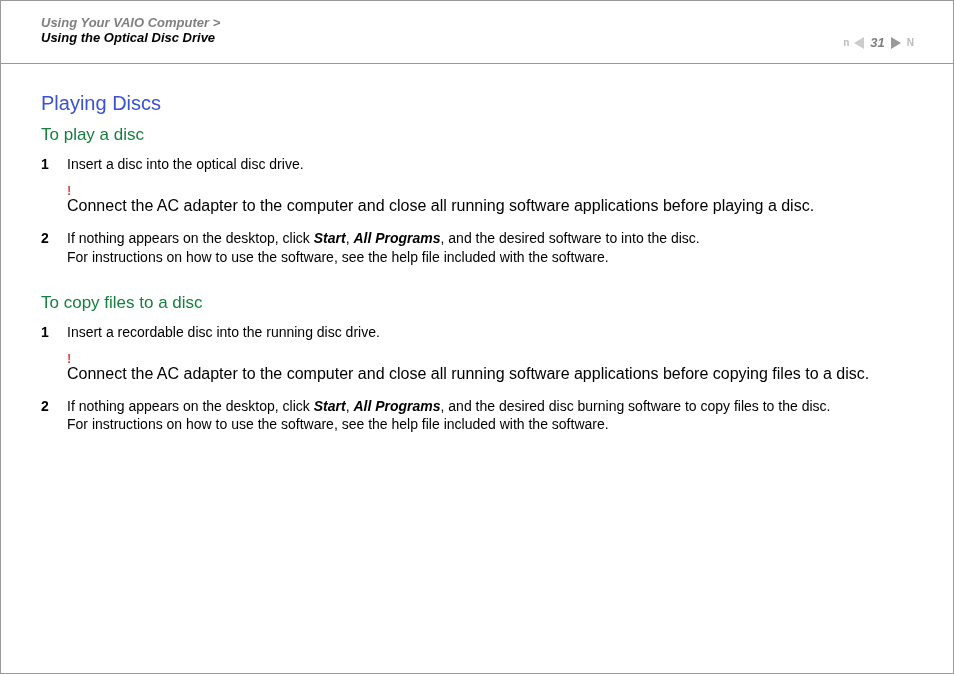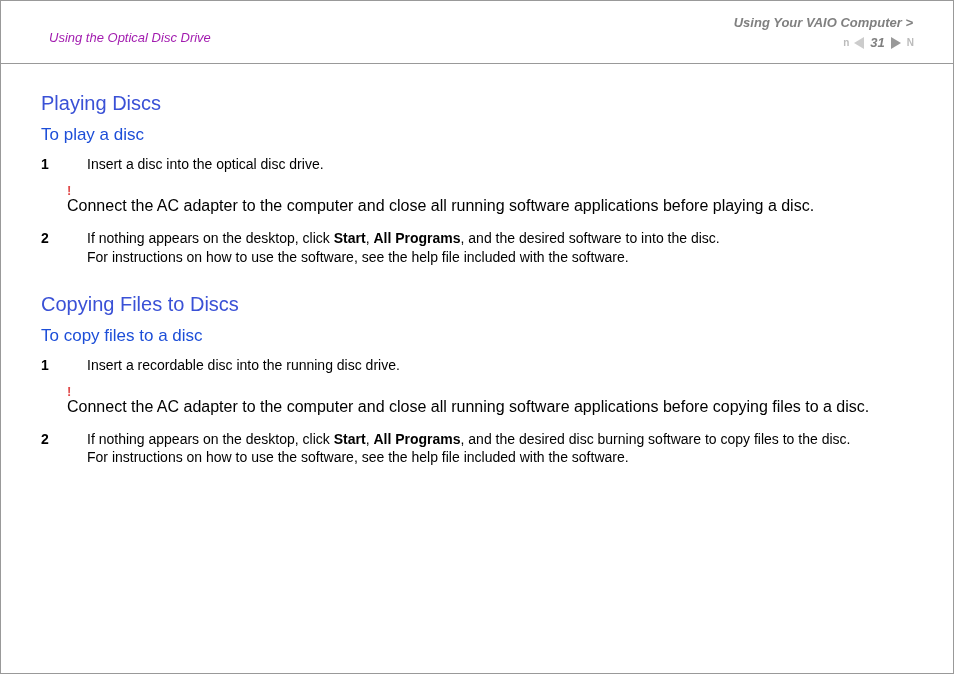--- a/index.html
+++ b/index.html
@@ -21,28 +21,26 @@
   .header {
     position: relative;
     padding: 14px 40px 18px 40px;
     border-bottom: 1px solid #999;
   }
   .breadcrumb-line1 {
     font-size: 13px;
     font-weight: bold;
     font-style: italic;
     color: #808080;
-    text-align: right;
   }
   .breadcrumb-line2 {
     font-size: 13px;
-    font-weight: normal;
+    font-weight: bold;
     font-style: italic;
-    color: #a21caf;
-    margin-left: 8px;
+    color: #000000;
   }
   .page-num-block {
     position: absolute;
     right: 40px;
     top: 34px;
     display: flex;
     align-items: center;
     gap: 6px;
   }
   .page-num {
@@ -69,54 +67,53 @@
   }
   h2.section {
     font-size: 20px;
     font-weight: normal;
     color: #3a51d6;
     margin: 0 0 10px 0;
   }
   h3.subsection {
     font-size: 17px;
     font-weight: normal;
-    color: #1d4ed8;
+    color: #15803d;
     margin: 0 0 10px 0;
   }
   .step {
     display: flex;
     align-items: flex-start;
     margin: 0 0 10px 0;
     font-size: 14px;
     line-height: 1.35;
   }
   .step-num {
     font-weight: bold;
     width: 26px;
     flex: 0 0 26px;
   }
   .step-body {
     flex: 1 1 auto;
-    margin-left: 20px;
   }
   .note {
     margin: 0 0 14px 26px;
   }
   .note-bang {
     color: #e04a4a;
     font-weight: bold;
     font-size: 13px;
     line-height: 1;
   }
   .note-text {
     font-size: 16px;
     font-family: Arial, Helvetica, sans-serif;
     color: #000;
   }
-  .b { font-weight: bold; }
+  .b { font-weight: bold; font-style: italic; }
   .sec2 { margin-top: 26px; }
 </style>
 </head>
 <body>
 
 <div class="page">
 
   <div class="header">
     <div class="breadcrumb-line1">Using Your VAIO Computer &gt;</div>
     <div class="breadcrumb-line2">Using the Optical Disc Drive</div>
@@ -146,21 +143,20 @@
 
     <div class="step">
       <div class="step-num">2</div>
       <div class="step-body">
         <span>If nothing appears on the desktop, click </span><span class="b">Start</span><span>, </span><span class="b">All Programs</span><span>, and the desired software to into the disc.</span><br>
         <span>For instructions on how to use the software, see the help file included with the software.</span>
       </div>
     </div>
 
     <div class="sec2">
-      <h2 class="section">Copying Files to Discs</h2>
       <h3 class="subsection">To copy files to a disc</h3>
 
       <div class="step">
         <div class="step-num">1</div>
         <div class="step-body">Insert a recordable disc into the running disc drive.</div>
       </div>
 
       <div class="note">
         <div class="note-bang">!</div>
         <div class="note-text">Connect the AC adapter to the computer and close all running software applications before copying files to a disc.</div>

